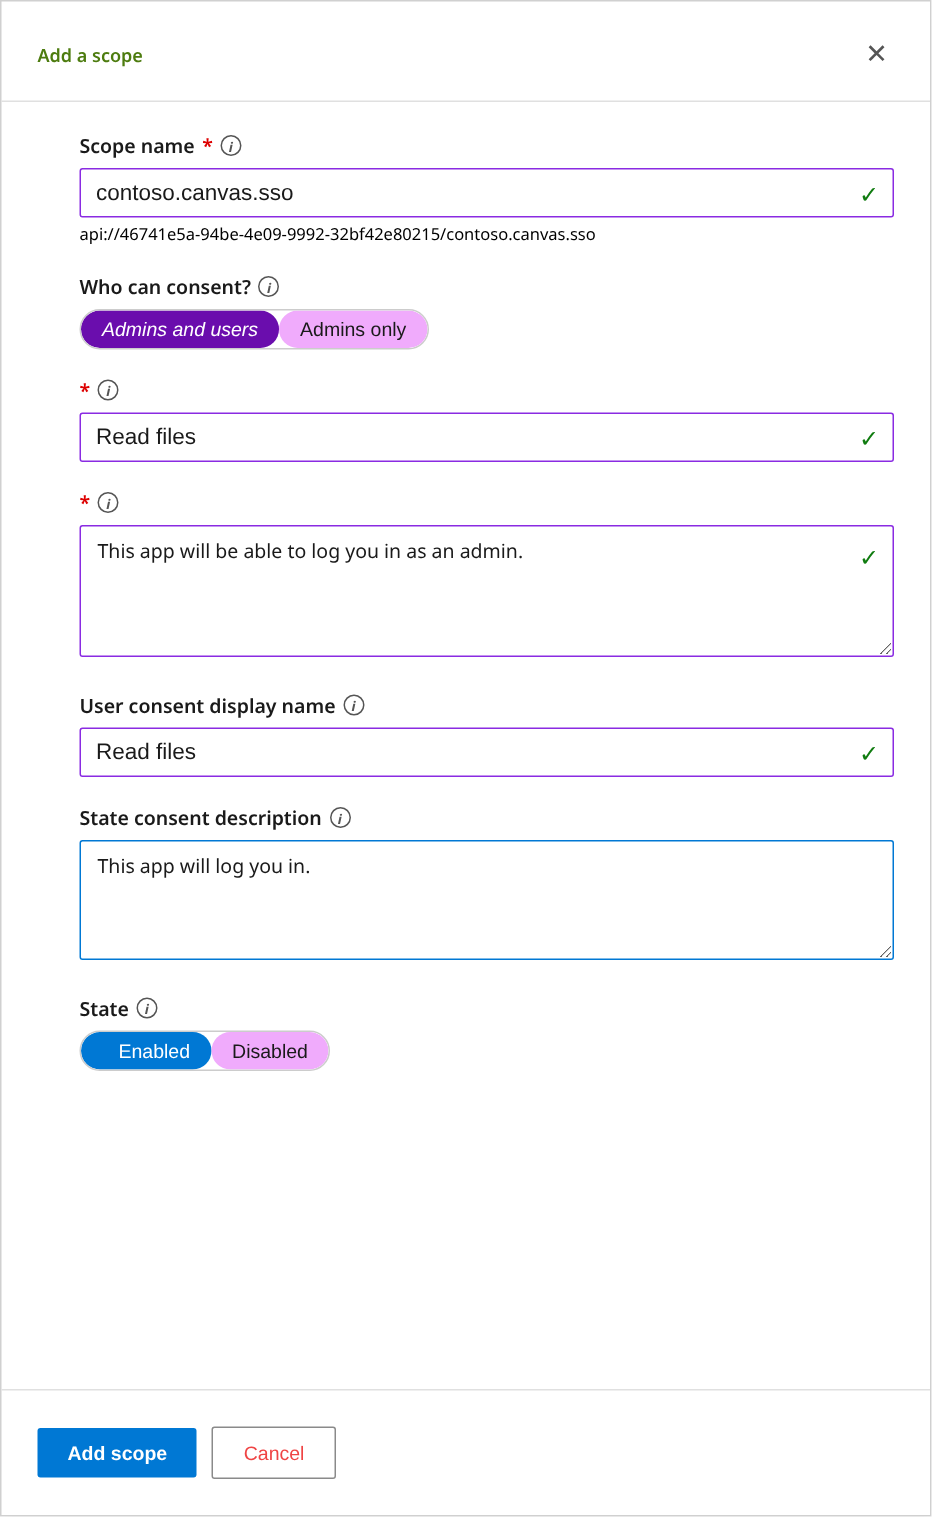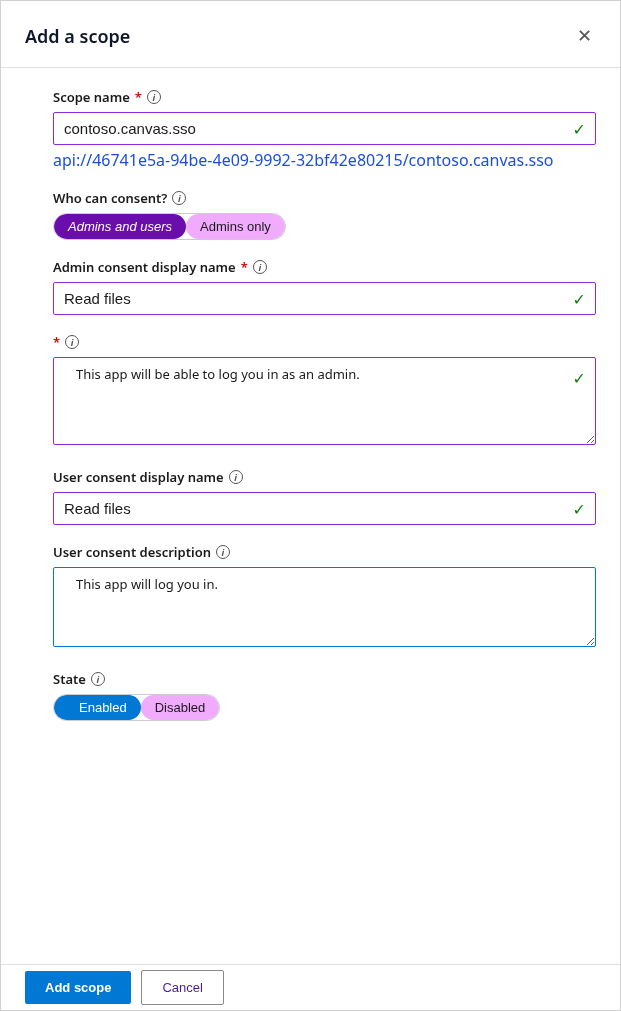--- a/index.html
+++ b/index.html
@@ -22,23 +22,23 @@
       position: relative;
     }
     .dialog-header {
       display: flex;
       justify-content: space-between;
       align-items: center;
       padding: 20px 24px 16px 24px;
       border-bottom: 1px solid #e0e0e0;
     }
     .dialog-title {
-      font-size: 18px;
+      font-size: 12px;
       font-weight: 600;
-      color: #0f172a;
+      color: #4d7c0f;
     }
     .close-btn {
       background: none;
       border: none;
       cursor: pointer;
       font-size: 18px;
       color: #555;
       padding: 4px;
       display: flex;
       align-items: center;
@@ -97,21 +97,21 @@
       right: 10px;
       top: 50%;
       transform: translateY(-50%);
       color: #107c10;
       font-size: 16px;
     }
     .textarea-input {
       width: 100%;
       border: 1px solid #8a2be2;
       border-radius: 2px;
-      padding: 7px 22px;
+      padding: 7px 11px;
       font-size: 13px;
       color: #1a1a1a;
       outline: none;
       resize: vertical;
       min-height: 80px;
       font-family: inherit;
     }
     .textarea-active {
       border-color: #0078d4 !important;
     }
@@ -119,22 +119,22 @@
       position: relative;
     }
     .textarea-check {
       position: absolute;
       right: 10px;
       top: 10px;
       color: #107c10;
       font-size: 16px;
     }
     .url-text {
-      font-size: 16px;
-      color: #1d4ed8;
+      font-size: 11px;
+      color: #000000;
       margin-top: 4px;
     }
     .toggle-group {
       display: flex;
       border: 1px solid #ccc;
       border-radius: 16px;
       overflow: hidden;
       width: fit-content;
     }
     .toggle-option {
@@ -155,39 +155,39 @@
       background: #0078d4;
       color: #fff;
       font-weight: 500;
       padding-left: 25px;
     }
     .toggle-option.inactive {
       background: #f0abfc;
       color: #1a1a1a;
     }
     .dialog-footer {
-      padding: 5px 24px;
+      padding: 24px 24px;
       border-top: 1px solid #e0e0e0;
       display: flex;
       gap: 10px;
       align-items: center;
     }
     .btn-primary {
       background: #0078d4;
       color: #fff;
       border: none;
       border-radius: 2px;
       padding: 9px 20px;
       font-size: 13px;
       font-weight: 600;
       cursor: pointer;
     }
     .btn-secondary {
       background: #fff;
-      color: #4c1d95;
+      color: #ef4444;
       border: 1px solid #8a8a8a;
       border-radius: 2px;
       padding: 9px 20px;
       font-size: 13px;
       cursor: pointer;
     }
   </style>
 </head>
 <body>
 
@@ -221,21 +221,20 @@
         <span class="info-icon">i</span>
       </div>
       <div class="toggle-group">
         <button class="toggle-option active-purple">Admins and users</button>
         <button class="toggle-option inactive">Admins only</button>
       </div>
     </div>
 
     <div class="field-group">
       <div class="field-label">
-        <span>Admin consent display name</span>
         <span class="required-star">*</span>
         <span class="info-icon">i</span>
       </div>
       <div class="input-wrapper">
         <input type="text" class="text-input" value="Read files" style="">
         <span class="input-check">✓</span>
       </div>
     </div>
 
     <div class="field-group">
@@ -255,21 +254,21 @@
         <span class="info-icon">i</span>
       </div>
       <div class="input-wrapper">
         <input type="text" class="text-input" value="Read files" style="">
         <span class="input-check">✓</span>
       </div>
     </div>
 
     <div class="field-group">
       <div class="field-label">
-        <span>User consent description</span>
+        <span>State consent description</span>
         <span class="info-icon">i</span>
       </div>
       <div class="input-wrapper">
         <textarea class="textarea-input textarea-active" rows="3" style="">This app will log you in.</textarea>
       </div>
     </div>
 
     <div class="field-group">
       <div class="field-label">
         <span>State</span>

